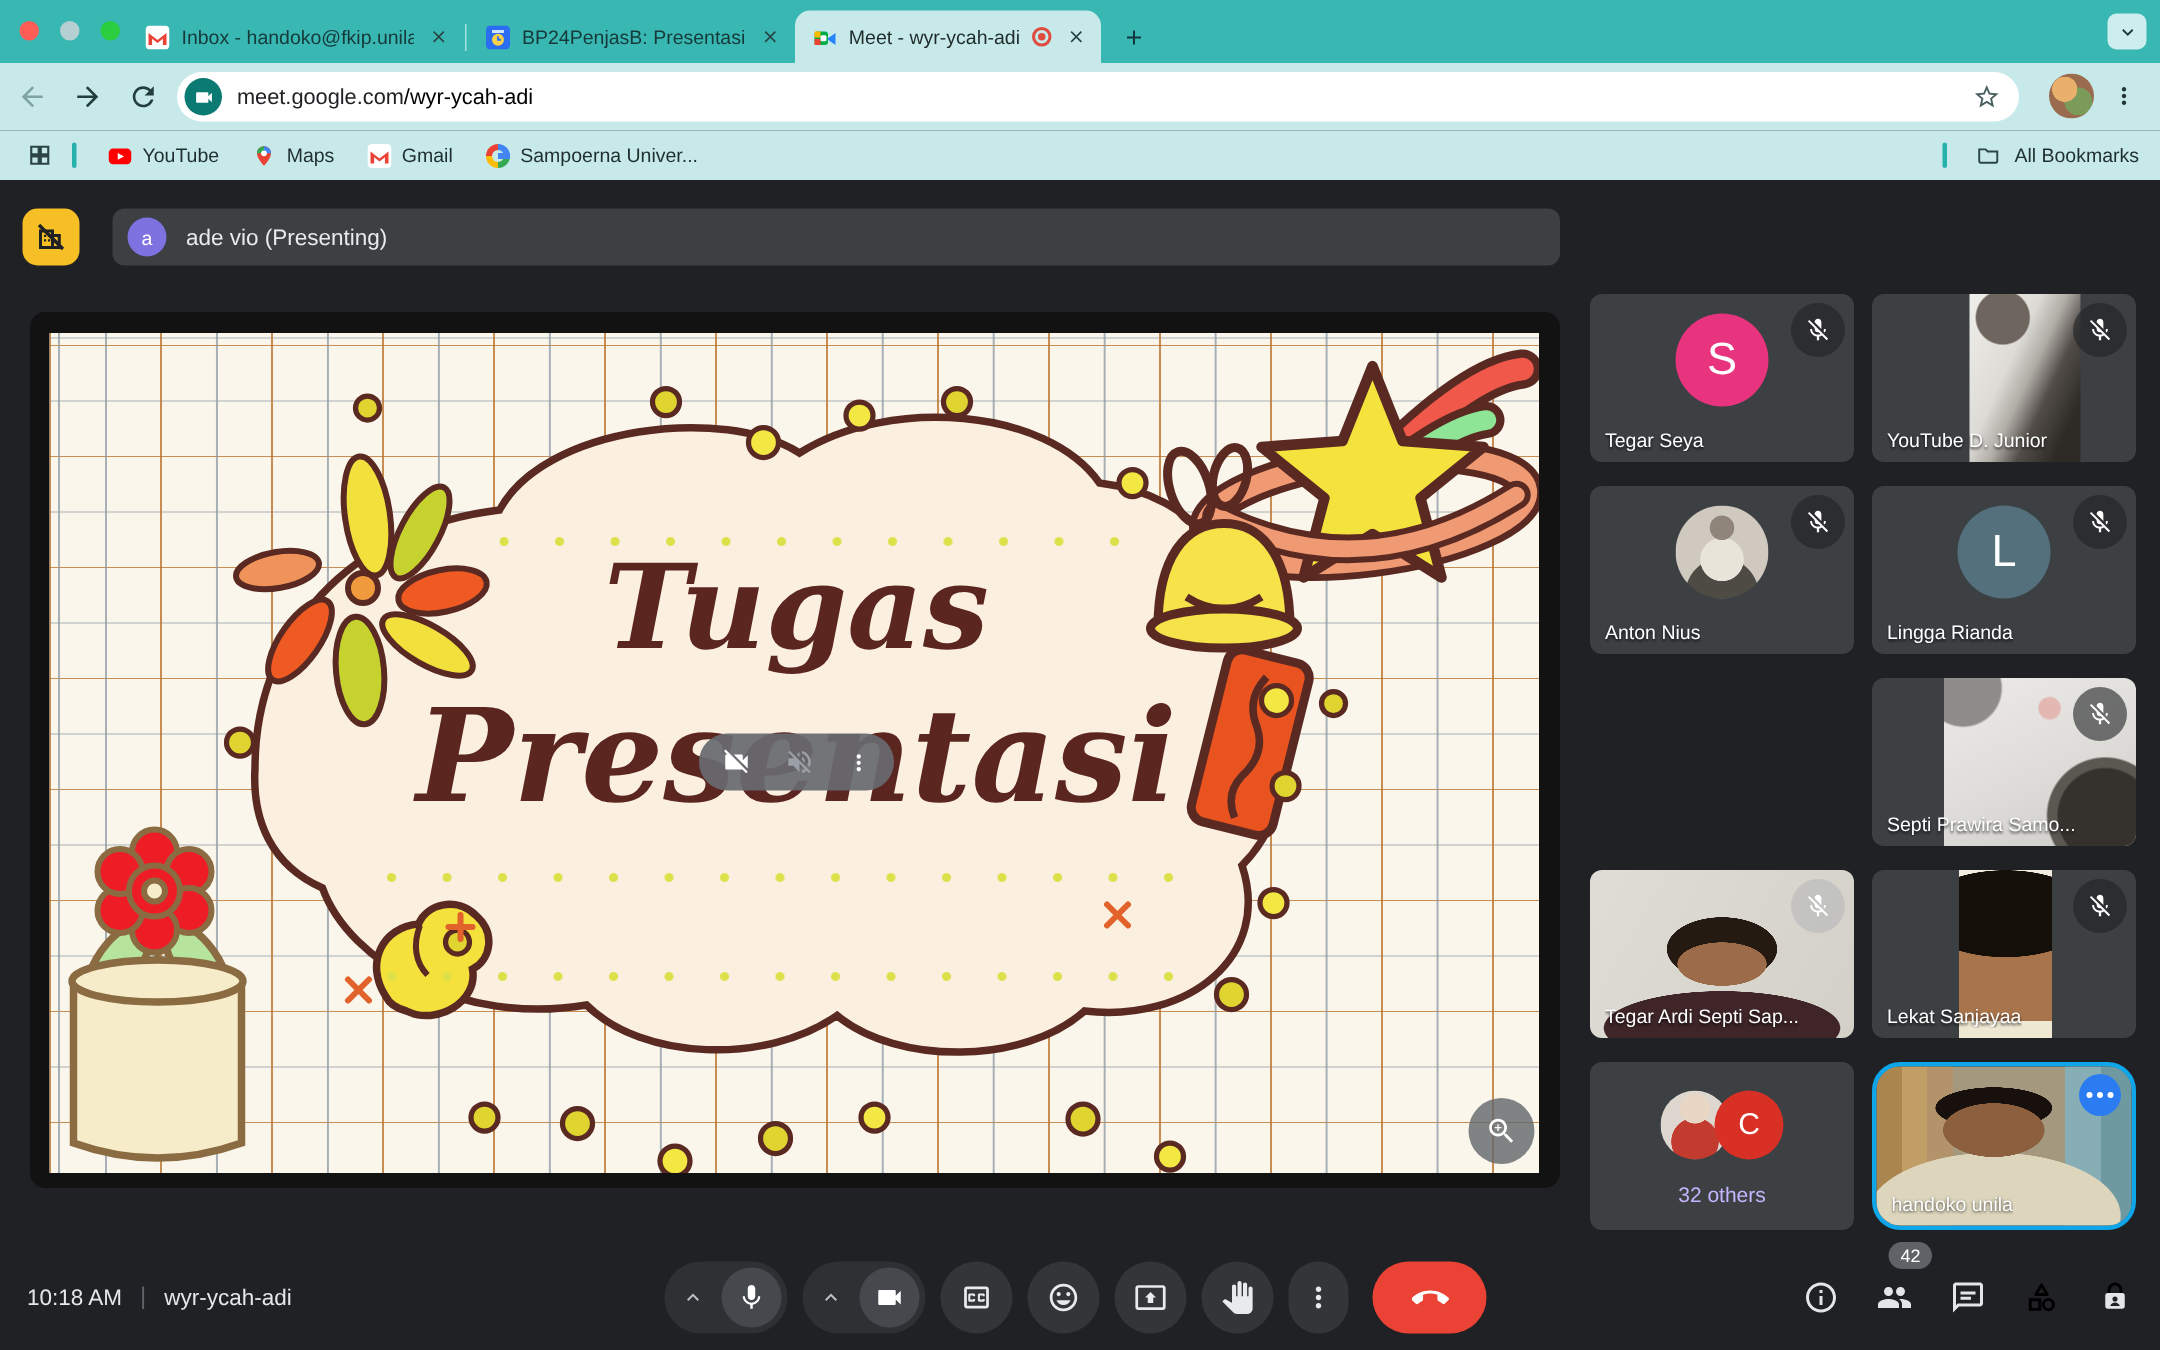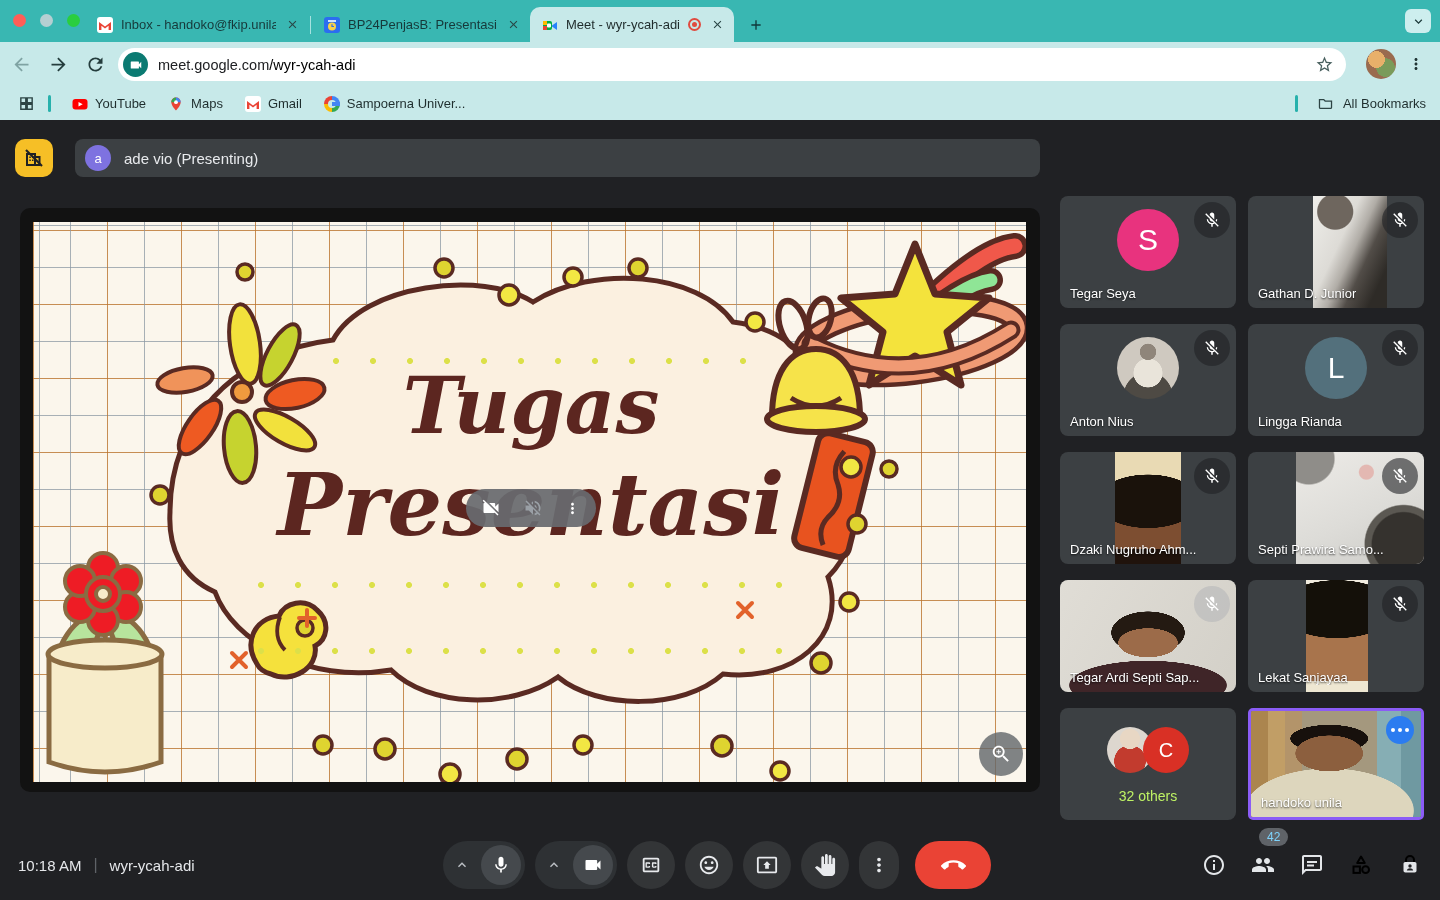--- a/index.html
+++ b/index.html
@@ -88,46 +88,46 @@
 .init{position:absolute;left:50%;top:44px;transform:translate(-50%,-50%);width:62px;height:62px;border-radius:50%;display:grid;place-items:center;color:#fff;font-size:30px}
 .vs{position:absolute;top:0;bottom:0}
 .vfull{position:absolute;inset:0}
 .v-gathan{left:37%;width:42%;background:radial-gradient(circle at 30% 14%,#6e665e 0 16%,transparent 17%),linear-gradient(115deg,#efeeea 0,#dddbd6 38%,#b0aca6 52%,#524d48 66%,#2e2b27 85%)}
 .v-dzaki{left:31%;width:38%;background:radial-gradient(ellipse 78% 24% at 50% 44%,#1a120b 0 99%,transparent 100%),linear-gradient(to bottom,rgba(0,0,0,0) 0 46%,#7d4e31 46% 87%,#20130c 87%),#e9dab4}
 .v-septi{left:27%;width:73%;background:radial-gradient(circle at 84% 82%,#35322e 0 22%,#5b5852 23% 27%,transparent 28%),radial-gradient(circle at 10% 6%,#8f8d89 0 16%,transparent 17%),radial-gradient(circle at 55% 18%,#e3b8b2 0 6%,transparent 7%),linear-gradient(155deg,#edebe7 0%,#dddcd8 55%,#cccbc7 100%)}
 .v-tegar{background:radial-gradient(ellipse 17% 13% at 50% 56%,#9c6b49 0 99%,transparent 100%),radial-gradient(ellipse 21% 19% at 50% 47%,#241a12 0 99%,transparent 100%),radial-gradient(ellipse 45% 22% at 50% 94%,#3f2528 0 99%,transparent 100%),linear-gradient(120deg,#e0ddd6 0%,#d3d0c8 100%)}
 .v-lekat{left:33%;width:35%;background:radial-gradient(ellipse 95% 26% at 50% 26%,#141009 0 99%,transparent 100%),linear-gradient(to bottom,rgba(0,0,0,0) 0 36%,#a8744c 36% 90%,#eee7d2 90%),#f2ecdf}
 .v-handoko{background:radial-gradient(ellipse 20% 17% at 46% 40%,#8c5f3e 0 99%,transparent 100%),radial-gradient(ellipse 23% 13% at 46% 26%,#17100c 0 99%,transparent 100%),radial-gradient(ellipse 50% 40% at 46% 94%,#ddd6bd 0 99%,transparent 100%),linear-gradient(90deg,#ab854e 0 10%,#c19e66 10% 20%,#b3946a 20% 30%,transparent 30%),linear-gradient(270deg,#6f99a1 0 12%,#86aeb4 12% 26%,transparent 26%),#a4987e}
 .pav2{position:absolute;left:50%;top:44px;transform:translate(-50%,-50%);width:62px;height:62px;border-radius:50%;background:radial-gradient(circle at 50% 24%,#8f857a 0 14%,transparent 15%),radial-gradient(circle at 50% 58%,#e9e4da 0 30%,transparent 31%),radial-gradient(circle at 50% 96%,#4e4a44 0 36%,transparent 37%),#cfc9c0}
-.tile.self{border:3px solid #8b5cf6;border-radius:5px}
+.tile.self{border:3px solid #0ea5e9;border-radius:19px}
 .optbtn{position:absolute;top:5px;right:7px;width:28px;height:28px;border-radius:50%;background:#2b7cf0;display:flex;align-items:center;justify-content:center;gap:3px}
 .optbtn i{width:4px;height:4px;border-radius:50%;background:#fff}
 .oth{position:absolute;left:50%;top:42px;transform:translate(-50%,-50%);display:flex}
 .oa{width:46px;height:46px;border-radius:50%}
 .oa.photo{background:radial-gradient(circle at 50% 26%,#e8d7c4 0 24%,transparent 25%),radial-gradient(circle at 50% 74%,#c23b2e 0 38%,transparent 39%),#ddd7cf}
 .oa.cred{background:#d93025;color:#fff;display:grid;place-items:center;font-size:20px;margin-left:-10px}
-.othlabel{position:absolute;left:0;right:0;bottom:16px;text-align:center;color:#bef264;font-size:14px}
+.othlabel{position:absolute;left:0;right:0;bottom:16px;text-align:center;color:#c4b5fd;font-size:14px}
 
 .bottombar{position:absolute;left:0;right:0;bottom:0;height:70px;background:#202124}
 .timegrp{position:absolute;left:18px;top:0;height:70px;display:flex;align-items:center;font-size:15px;color:#e5e7ea;gap:12px}
 .timesep{color:#5f6368;font-size:16px}
 .controls{position:absolute;left:443px;top:11px;display:flex;align-items:center;gap:10px}
 .grp{width:82px;height:48px;border-radius:26px;background:#2e3134;display:flex;align-items:center}
 .grp .chev{margin-left:11px;width:16px;height:16px;fill:#bdc1c6}
 .grp .btn{margin-left:auto;margin-right:4px;width:40px;height:40px;border-radius:50%;background:#45494d;display:grid;place-items:center}
 .grp .btn svg{width:20px;height:20px;fill:#fff}
 .cbtn{width:48px;height:48px;border-radius:50%;background:#333537;display:grid;place-items:center}
 .cbtn svg{width:22px;height:22px;fill:#e8eaed}
 .cbtn.narrow{width:40px;border-radius:24px}
 .endcall{width:76px;height:48px;border-radius:24px;background:#ea4335;display:grid;place-items:center;margin-left:6px}
 .endcall svg{width:25px;height:25px;fill:#fff}
 .rightics{position:absolute;right:18px;top:0;height:70px;display:flex;align-items:center;gap:25px}
 .ricw{position:relative;width:24px;height:24px}
 .ricw svg{width:24px;height:24px;fill:#e3e6e9}
-.badge42{position:absolute;top:-25px;left:8px;background:#5f6368;color:#7dd3fc;font-size:12px;padding:2px 8px;border-radius:11px;white-space:nowrap}
+.badge42{position:absolute;top:-25px;left:8px;background:#5f6368;color:#ffffff;font-size:12px;padding:2px 8px;border-radius:11px;white-space:nowrap}
 </style>
 </head>
 <body>
 
 <svg width="0" height="0" style="position:absolute">
   <symbol id="i-close" viewBox="0 0 24 24">
       <path d="M19 6.41L17.59 5 12 10.59 6.41 5 5 6.41 10.59 12 5 17.59 6.41 19 12 13.41 17.59 19 19 17.59 13.41 12z"></path>
     </symbol>
   <symbol id="i-plus" viewBox="0 0 24 24">
       <path d="M19 13h-6v6h-2v-6H5v-2h6V5h2v6h6v2z"></path>
@@ -511,48 +511,39 @@
         </span>
       <span class="tname">Tegar Seya</span>
     </div>
     <div class="tile" style="left:1248px;top:76px">
       <span class="vs v-gathan"></span>
       <span class="mic">
           <svg viewBox="0 0 24 24">
             <use href="#i-micoff"></use>
           </svg>
         </span>
-      <span class="tname">Gathan D. Junior</span>
+      <span class="tname">YouTube D. Junior</span>
     </div>
     <div class="tile" style="left:1060px;top:204px">
       <span class="pav2"></span>
       <span class="mic">
           <svg viewBox="0 0 24 24">
             <use href="#i-micoff"></use>
           </svg>
         </span>
       <span class="tname">Anton Nius</span>
     </div>
     <div class="tile" style="left:1248px;top:204px">
       <span class="init" style="background:#53707c">L</span>
       <span class="mic">
           <svg viewBox="0 0 24 24">
             <use href="#i-micoff"></use>
           </svg>
         </span>
       <span class="tname">Lingga Rianda</span>
-    </div>
-    <div class="tile" style="left:1060px;top:332px">
-      <span class="vs v-dzaki"></span>
-      <span class="mic">
-          <svg viewBox="0 0 24 24">
-            <use href="#i-micoff"></use>
-          </svg>
-        </span>
-      <span class="tname">Dzaki Nugruho Ahm...</span>
     </div>
     <div class="tile" style="left:1248px;top:332px">
       <span class="vs v-septi"></span>
       <span class="mic">
           <svg viewBox="0 0 24 24">
             <use href="#i-micoff"></use>
           </svg>
         </span>
       <span class="tname">Septi Prawira Samo...</span>
     </div>

